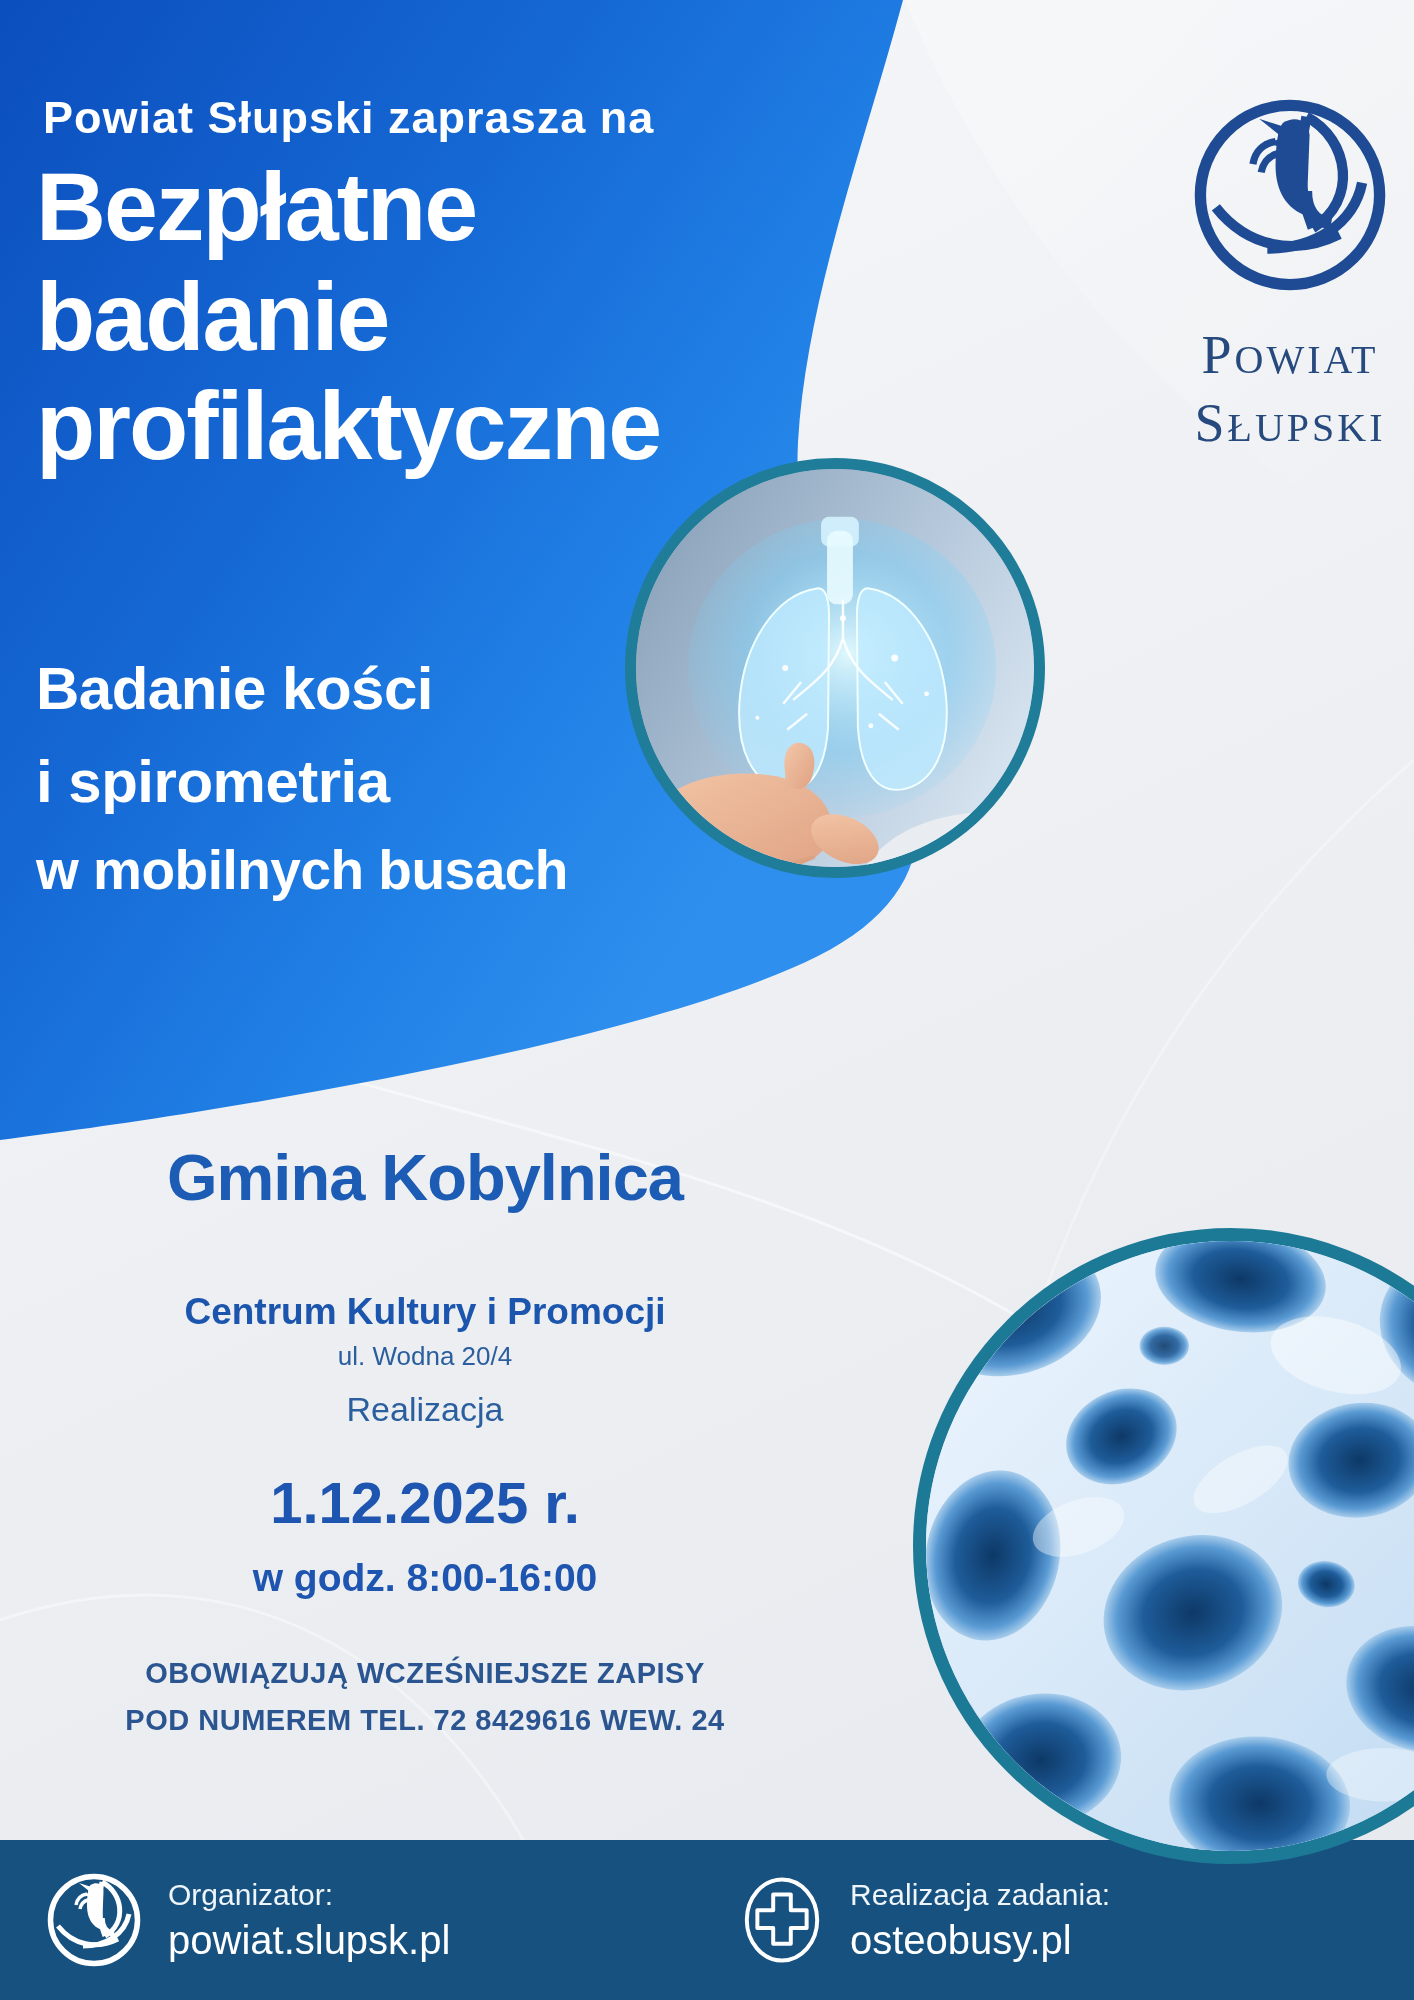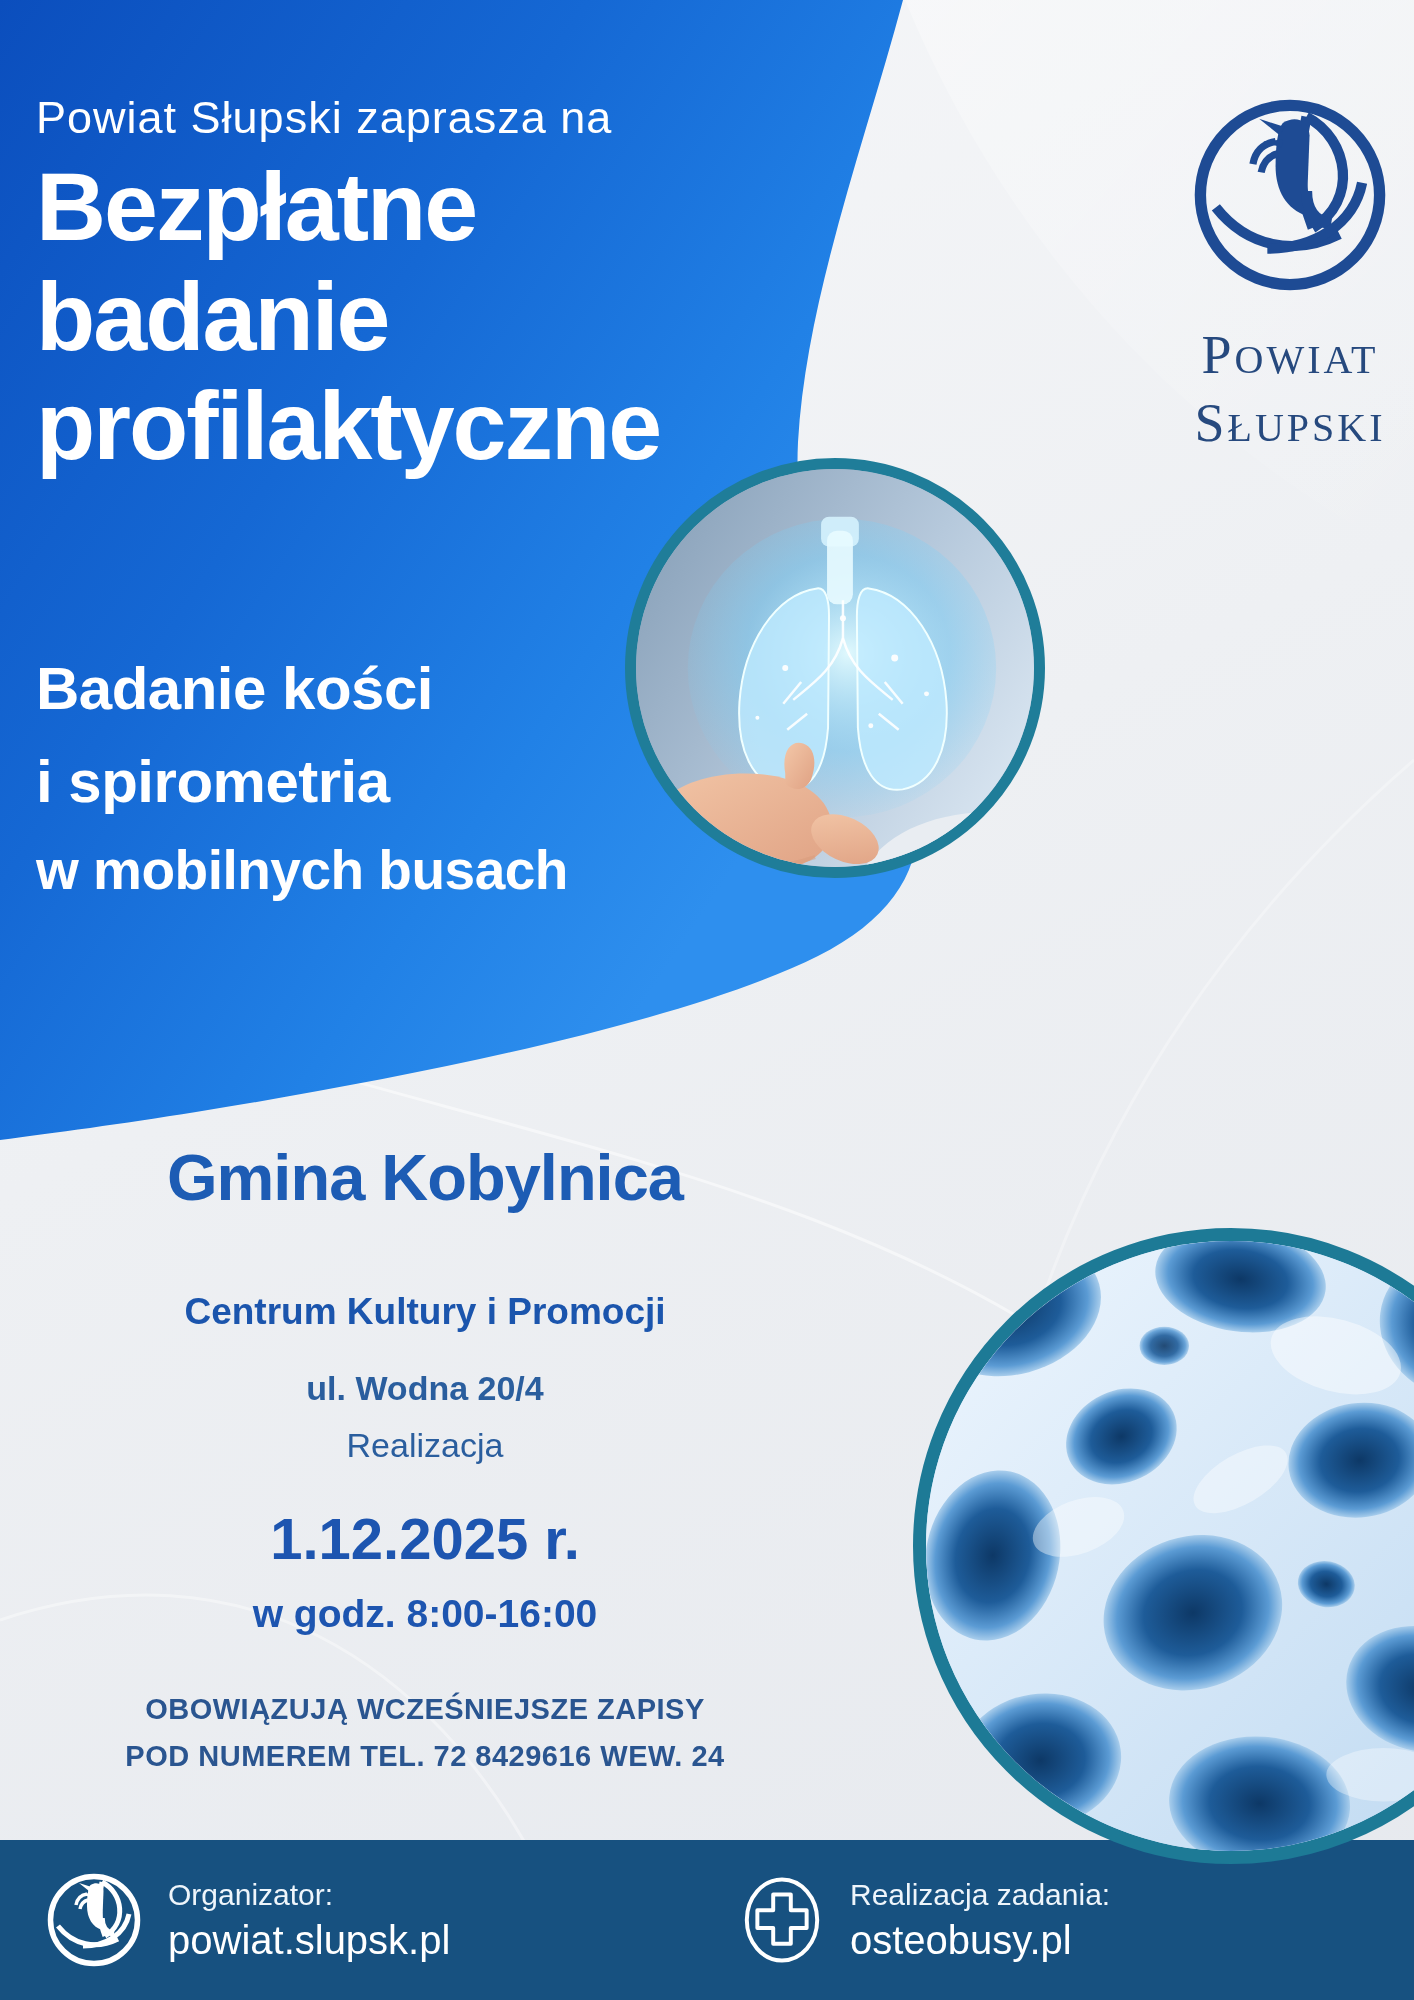--- a/index.html
+++ b/index.html
@@ -3,22 +3,22 @@
 <meta charset="utf-8">
 <style>
   html,body{margin:0;padding:0;background:#d8dade;}
   .poster{
     position:relative;width:1414px;height:2000px;overflow:hidden;
     background:linear-gradient(155deg,#f6f7f9 0%,#eef0f3 45%,#e6e9ee 100%);
     font-family:"Liberation Sans",sans-serif;
   }
   .bg-svg{position:absolute;inset:0;width:100%;height:100%;z-index:1;}
   .kicker{
-    position:absolute;left:36px;top:92px;z-index:2;
-    font-size:45px;font-weight:400;letter-spacing:1px;color:#ffffff;
+    position:absolute;left:43px;top:92px;z-index:2;
+    font-size:45px;font-weight:700;letter-spacing:1px;color:#ffffff;
   }
   .title{
     position:absolute;left:30px;top:146px;z-index:2;margin:6px;
     font-size:97px;line-height:1.13;font-weight:700;letter-spacing:-2px;color:#ffffff;
   }
   .title span{display:block;}
   .subtitle{
     position:absolute;left:36px;top:642px;z-index:2;
     font-size:60px;line-height:1.55;font-weight:700;letter-spacing:-0.5px;color:#ffffff;
   }
@@ -29,21 +29,21 @@
   .brand-text{margin-top:24px;font-family:"Liberation Serif",serif;font-size:40px;
     letter-spacing:3px;line-height:1.25;color:#26497e;text-transform:uppercase;}
   .brand-text div::first-letter{font-size:1.35em;}
   .circle{position:absolute;border-radius:50%;overflow:hidden;box-sizing:border-box;}
   .lungs{left:625px;top:458px;width:420px;height:420px;border:11px solid #1f7d99;z-index:4;background:#9fb4c8;}
   .bone{left:913px;top:1228px;width:636px;height:636px;border:13px solid #1d7a96;z-index:6;background:#cfe2f4;}
   .circle svg{display:block;width:100%;height:100%;}
   .info{position:absolute;left:10px;top:1140px;width:830px;z-index:3;text-align:center;}
   .info h2{margin:0;font-size:65px;font-weight:700;letter-spacing:-1px;color:#1d5cb4;}
   .venue-name{margin-top:76px;font-size:37px;font-weight:700;color:#1b55ad;}
-  .venue-street{margin-top:36px;font-size:34px;font-weight:700;color:#2a5e9e;}
+  .venue-street{margin-top:8px;font-size:26px;font-weight:400;color:#2a5e9e;}
   .venue-city{margin-top:18px;font-size:34px;font-weight:400;color:#2a5e9e;}
   .date{margin-top:40px;font-size:58px;font-weight:700;color:#1d55b0;}
   .hours{margin-top:20px;font-size:39px;font-weight:700;color:#1d55b0;}
   .reg{font-size:29px;font-weight:700;letter-spacing:0.5px;color:#2a5590;line-height:1.35;}
   .reg.first{margin-top:54px;}
   .reg.second{margin-top:8px;}
   .footer{position:absolute;left:0;top:1840px;width:1414px;height:164px;background:#175180;z-index:5;}
   .fgroup{position:absolute;top:0;height:160px;display:flex;align-items:center;gap:24px;color:#ffffff;}
   .fg-left{left:44px;}
   .fg-right{left:738px;}

